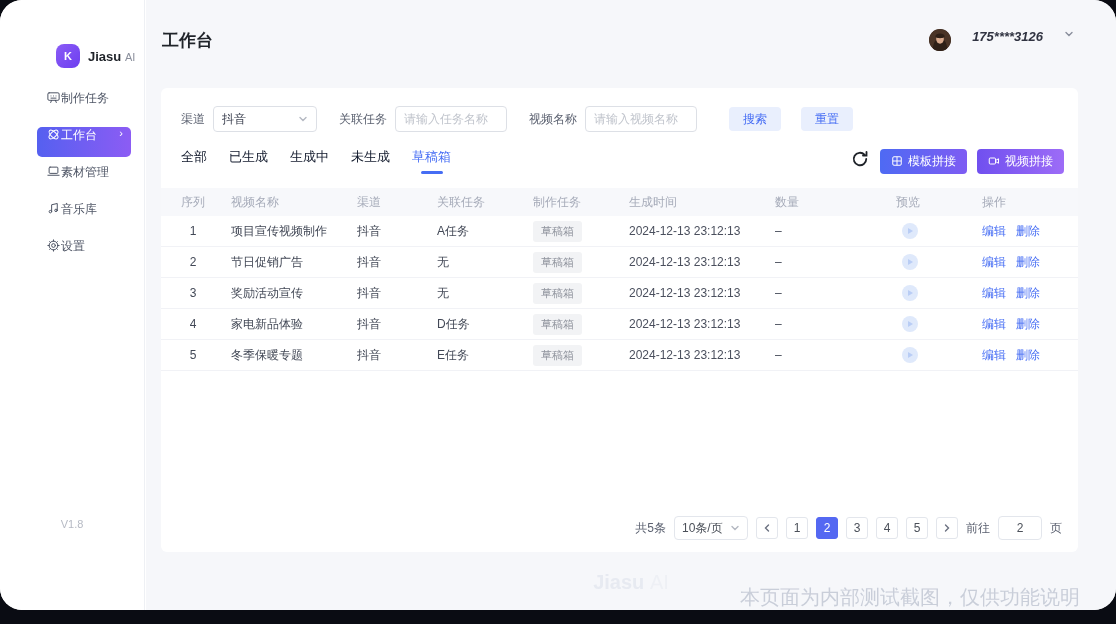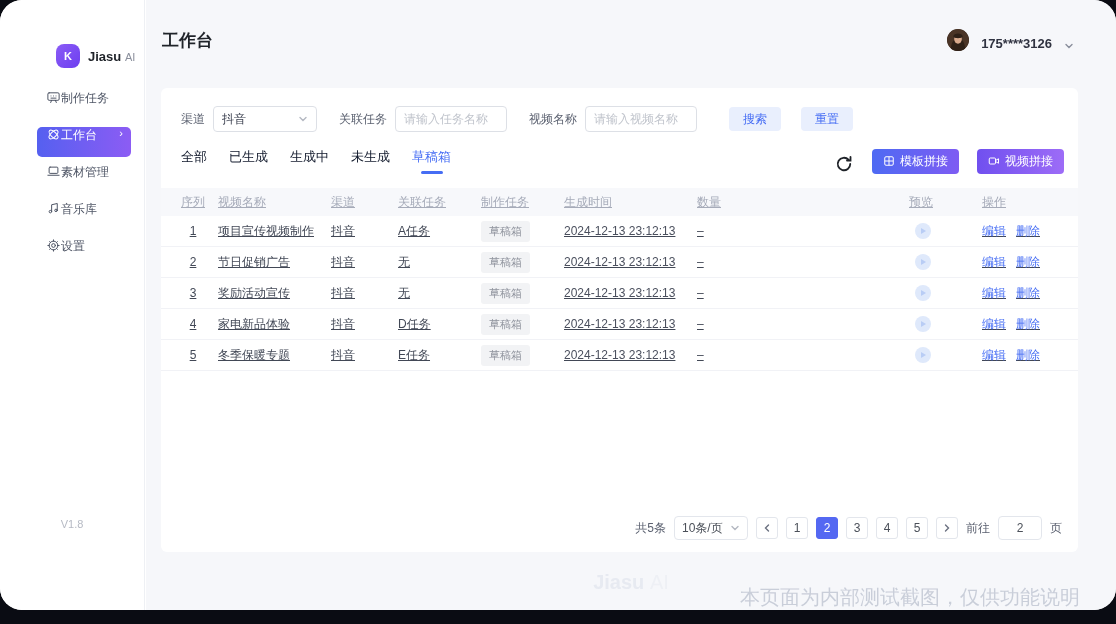--- a/index.html
+++ b/index.html
@@ -17,49 +17,49 @@
   .menu-item { display:flex; align-items:flex-start; gap:0; height:30px; margin-bottom:7px; border-radius:5px; color:#4e5565; font-size:12px; cursor:pointer; padding:0 8px 0 9px; }
   .menu-item svg { width:15px; height:15px; flex:0 0 auto; }
   .menu-item.active { background:linear-gradient(90deg,#5560f0,#8c5cf4); color:#fff; }
   .menu-item .chev { margin-left:auto; font-size:11px; }
   .version { position:absolute; bottom:80px; left:0; width:100%; text-align:center; color:#b6bac4; font-size:11px; }
 
   
   .main { position:absolute; left:146px; right:0; top:0; bottom:0; background:#f6f7fa; }
   .topbar { height:80px; display:flex; align-items:center; justify-content:space-between; padding:0 42px 0 16px; }
   .page-title { font-size:17px; font-weight:bold; color:#1f2329; }
-  .userbox { display:flex; align-items:flex-end; gap:12px; cursor:pointer; }
+  .userbox { display:flex; align-items:flex-start; gap:21px; cursor:pointer;font-style:italic; }
   .avatar { width:22px; height:22px; border-radius:50%; overflow:hidden; background:#3a2a20; }
   .user-phone { font-size:13px; font-weight:bold; color:#303341; }
 
   
   .card { position:absolute; left:15px; right:38px; top:88px; height:464px; background:#fff; border-radius:6px; }
   .filters { display:flex; align-items:center; padding:18px 16px 0 20px; gap:8px; font-size:12px; color:#5b6170; }
   .sel, .inp { height:26px; border:1px solid #dde0e6; border-radius:4px; background:#fff; font-size:12px; }
   .sel { width:104px; display:flex; align-items:center; justify-content:space-between; padding:0 8px; color:#3c4150; cursor:pointer; }
   .inp { width:112px; padding:8px 8px; color:#3c4150; }
   .inp::placeholder { color:#c0c4cc; }
   .f-label { margin-left:14px; }
   .f-label:first-child { margin-left:0; }
   .btn-lite { height:24px; padding:4px 14px; border:none; border-radius:4px; background:#e9effd; color:#466df4; font-size:12px; cursor:pointer; margin-left:12px; }
 
   .tabs-row { display:flex; align-items:center; padding:16px 14px 0 20px; }
   .tab { font-size:13px; color:#0f172a; margin-right:22px; cursor:pointer; position:relative; padding-bottom:8px; font-weight:500;}
   .tab.active { color:#466df4; }
   .tab.active::after { content:""; position:absolute; left:50%; transform:translateX(-50%); bottom:0; width:22px; height:3px; border-radius:2px; background:#466df4; }
-  .tools { margin-left:auto; display:flex; align-items:flex-end; gap:18px; }
+  .tools { margin-left:auto; display:flex; align-items:flex-start; gap:10px; }
   .refresh { width:20px; height:20px; cursor:pointer; }
   .btn-grad { height:25px; padding:0 11px; border:none; border-radius:4px; color:#fff; font-size:12px; display:flex; align-items:center; gap:5px; cursor:pointer; }
   .btn-grad svg { width:12px; height:12px; }
   .btn-template { background:linear-gradient(90deg,#4e6af3,#7e5cf3); }
   .btn-video { background:linear-gradient(90deg,#7050ef,#9d6cf7); }
 
   
   .tbl { margin-top:14px; font-size:12px; }
-  .trow { display:grid; grid-template-columns:44px 110px 64px 80px 80px 130px 1fr 70px 86px; column-gap:3px; align-items:center; padding:0 10px;text-decoration:underline; }
+  .trow { display:grid; grid-template-columns:44px 110px 64px 80px 80px 130px 1fr 70px 86px; column-gap:16px; align-items:center; padding:0 10px; }
   .thead { background:#f7f8fb; height:28px; color:#a6abb9; }
   .tbody-row { height:31px; border-bottom:1px solid #f1f2f6; color:#424856; }
   .c-center { text-align:center; }
   .badge { display:inline-block; background:#f2f3f5; color:#8e929c; font-size:11px; padding:3px 8px; border-radius:3px; }
   .time { color:#4a4f5d; }
   .play { width:16px; height:16px; border-radius:50%; background:#dfe9fb; display:flex; align-items:center; justify-content:center; cursor:pointer; margin-left:6px;}
   .play::after { content:""; border-left:5px solid #b9cdf5; border-top:3px solid transparent; border-bottom:3px solid transparent; margin-left:1px; }
   .link { color:#466df4; cursor:pointer; margin-right:10px; }
 
   

